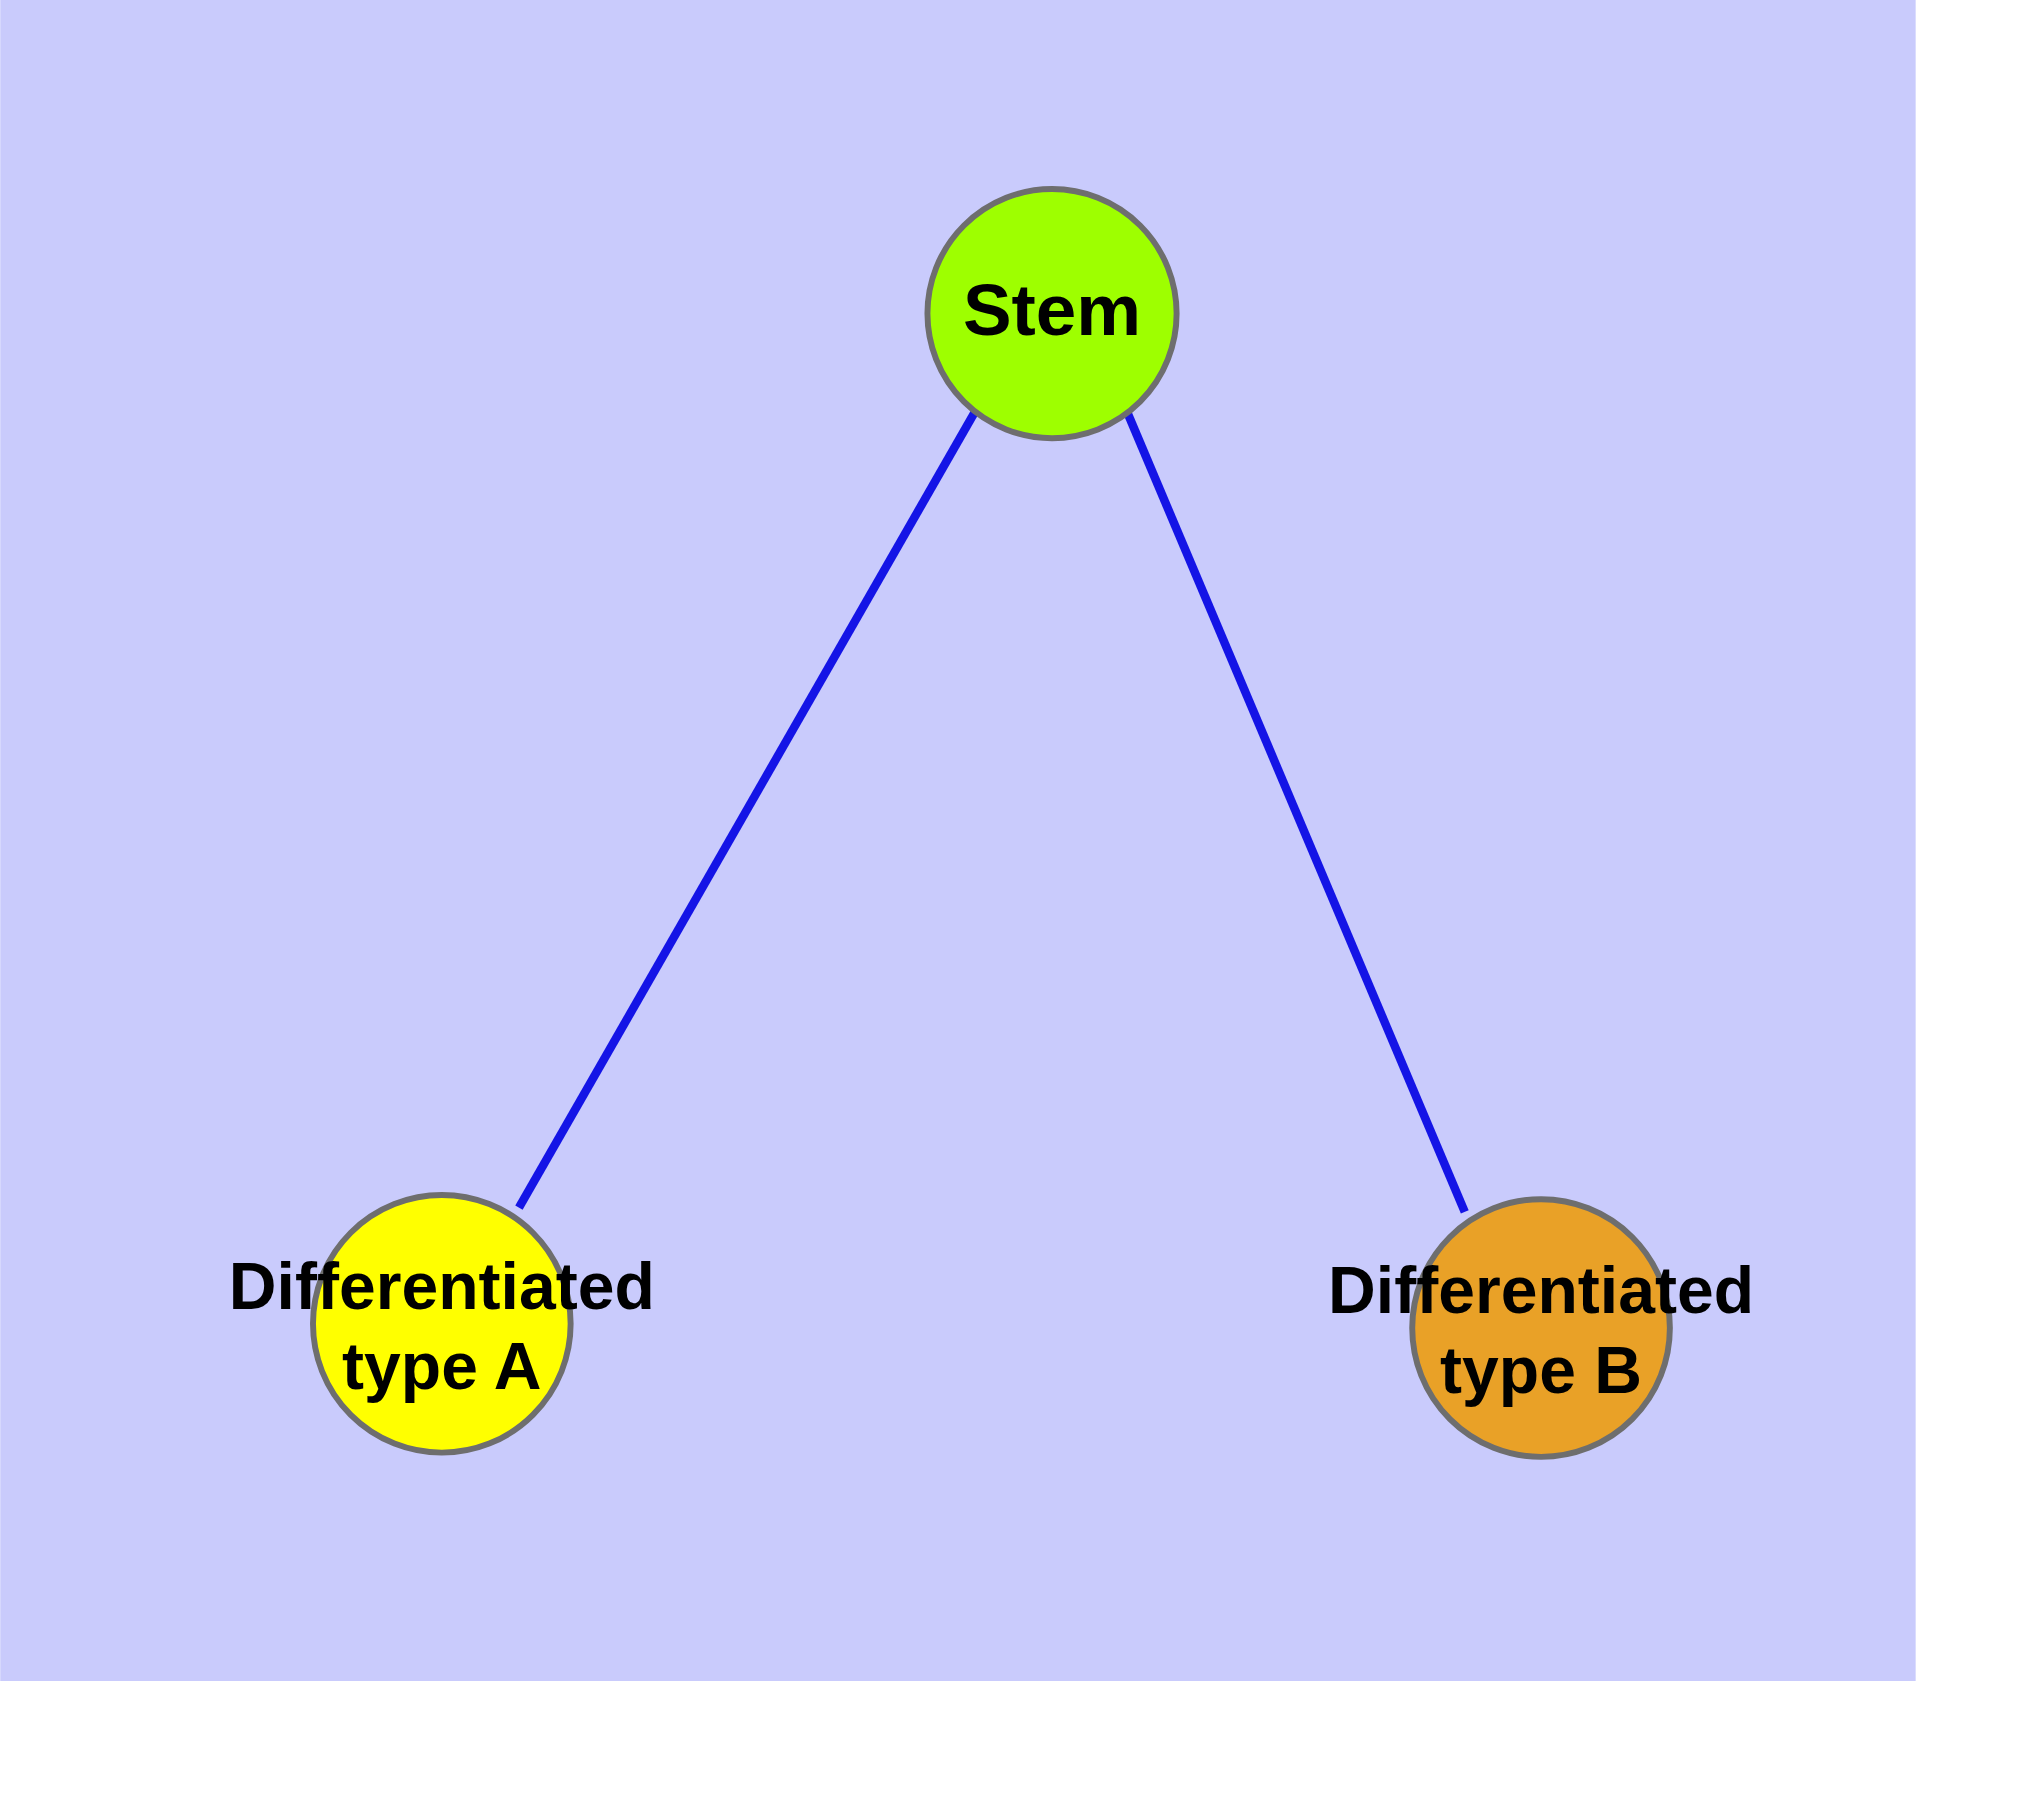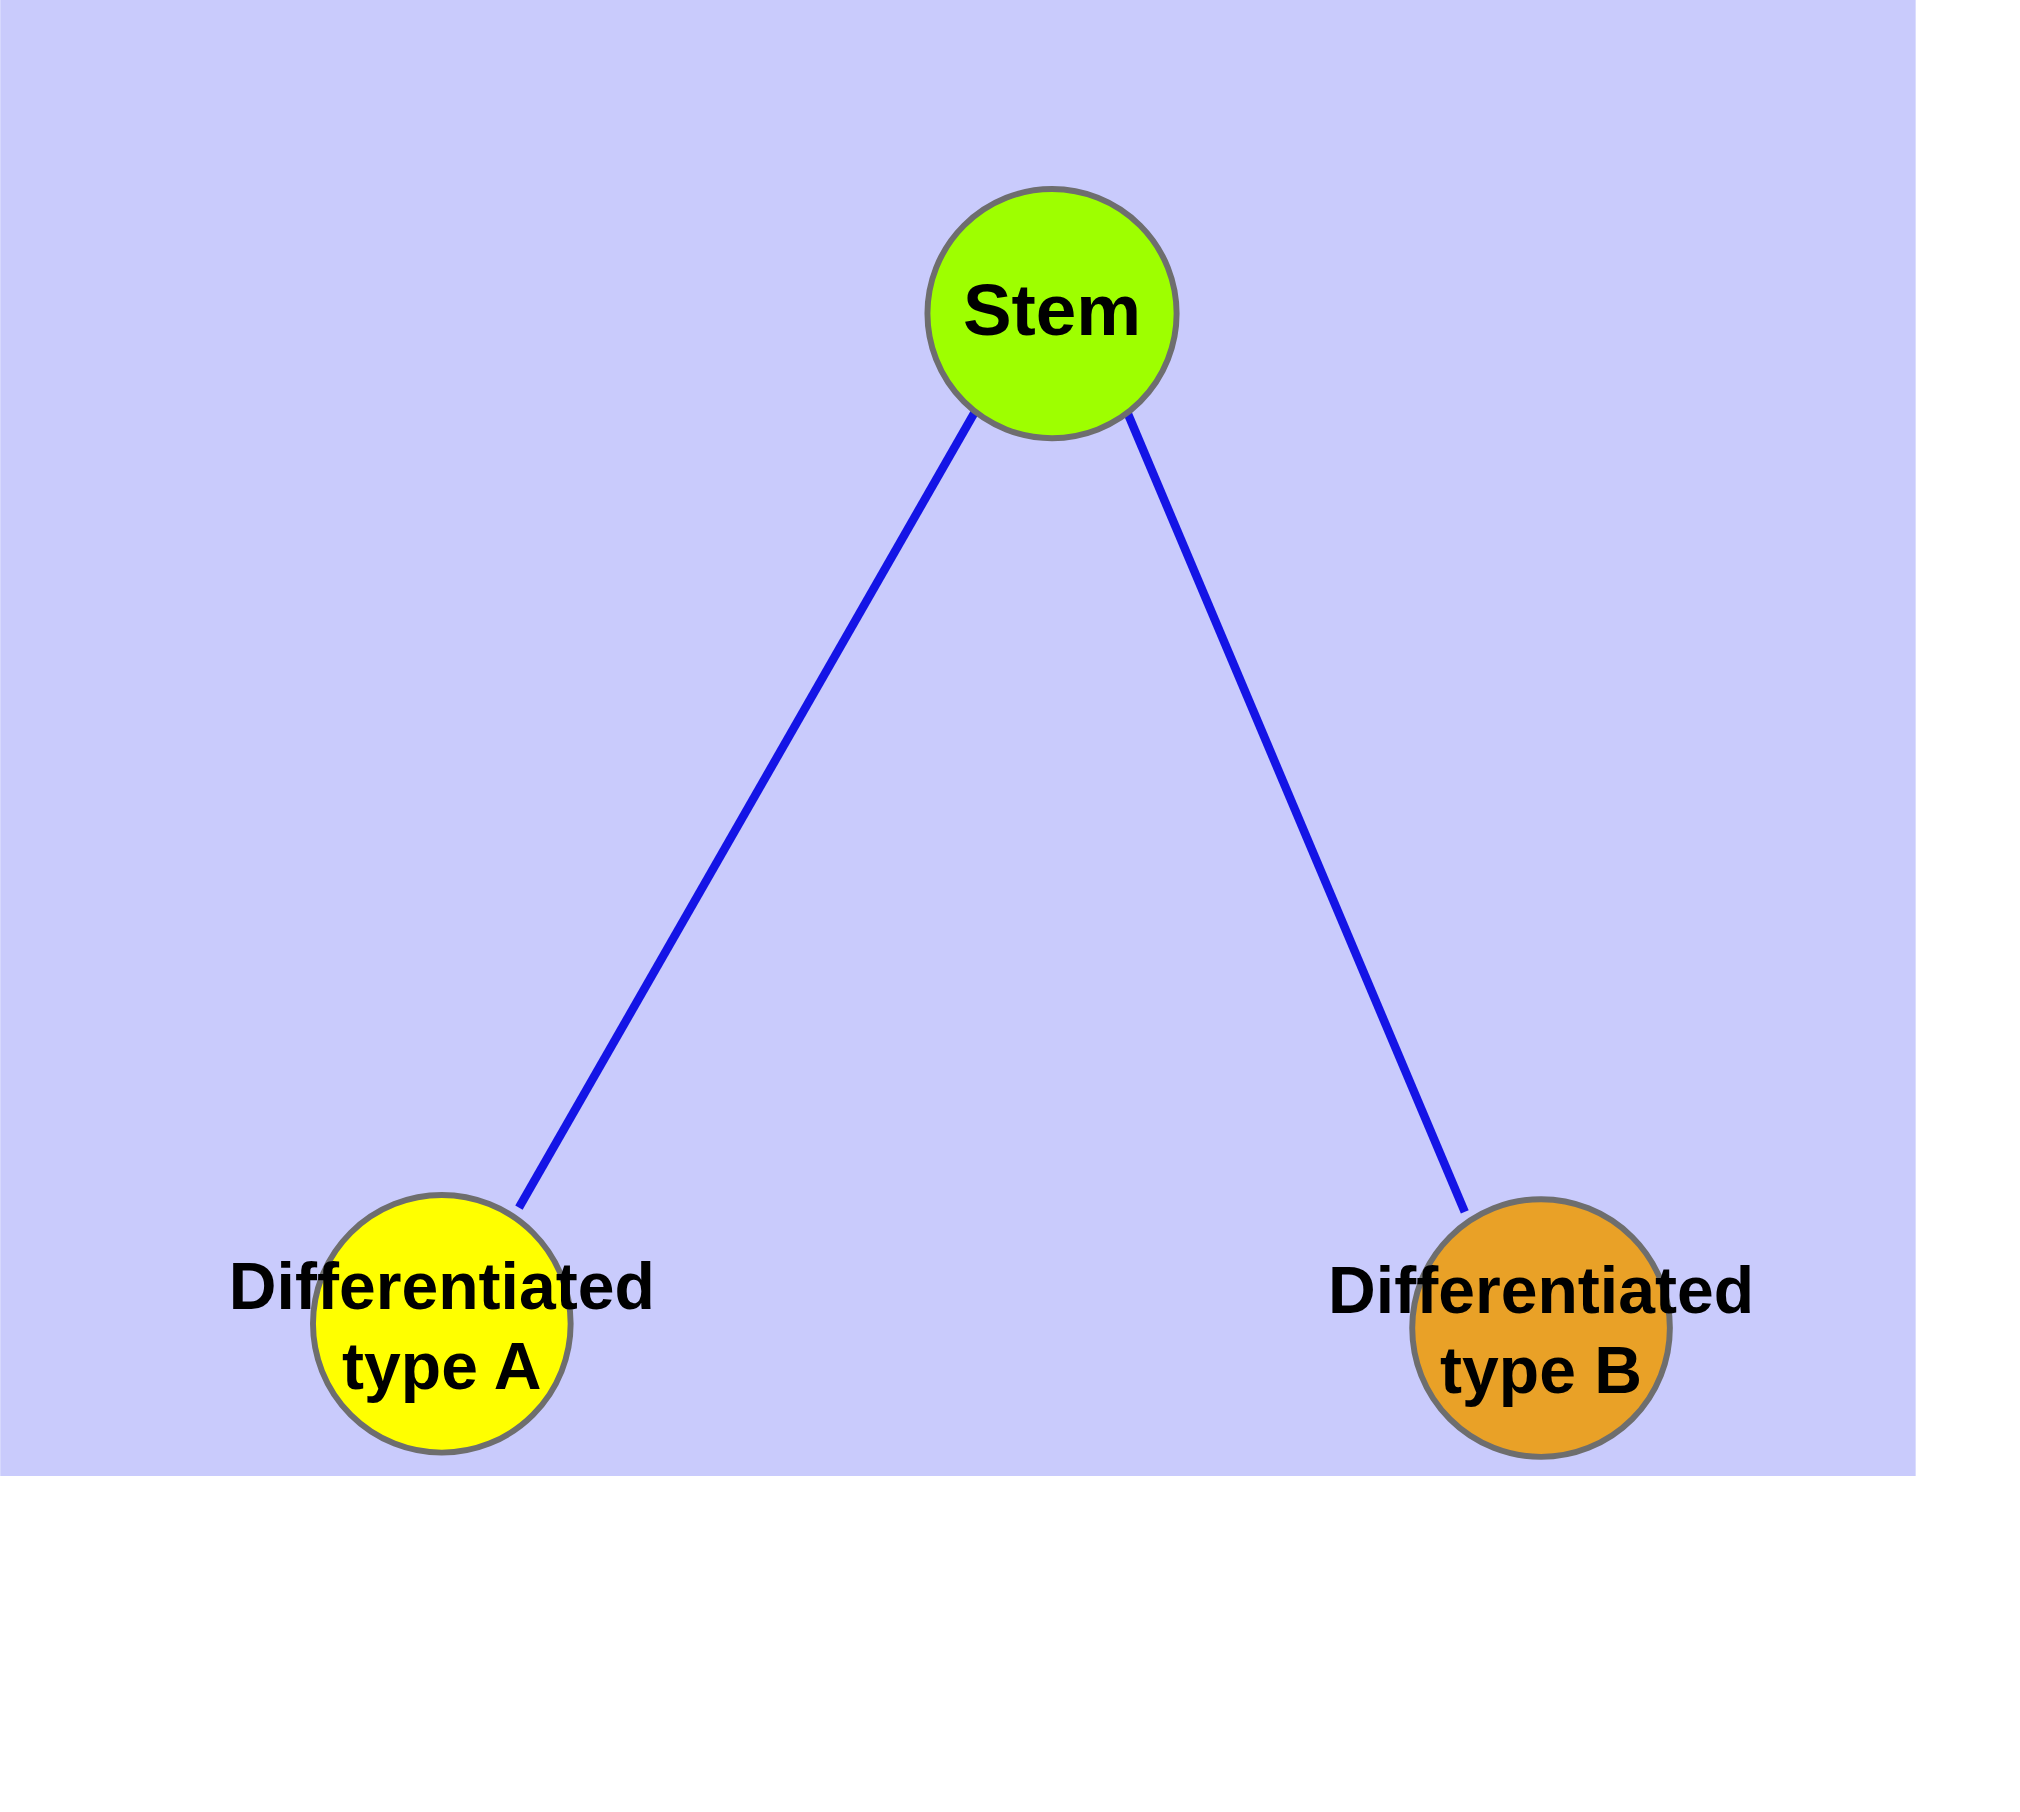--- a/index.html
+++ b/index.html
@@ -3,21 +3,21 @@
 <meta charset="utf-8">
 <style>
   html, body {
     margin: 0;
     padding: 0;
     background: #ffffff;
   }
   #canvas {
     position: relative;
     width: 2021px;
-    height: 1476px;
+    height: 1681px;
     overflow: hidden;
     font-family: "Liberation Sans", sans-serif;
   }
   #graph-svg {
     position: absolute;
     inset: 0;
     width: 2021px;
     height: 1812px;
     display: block;
   }

